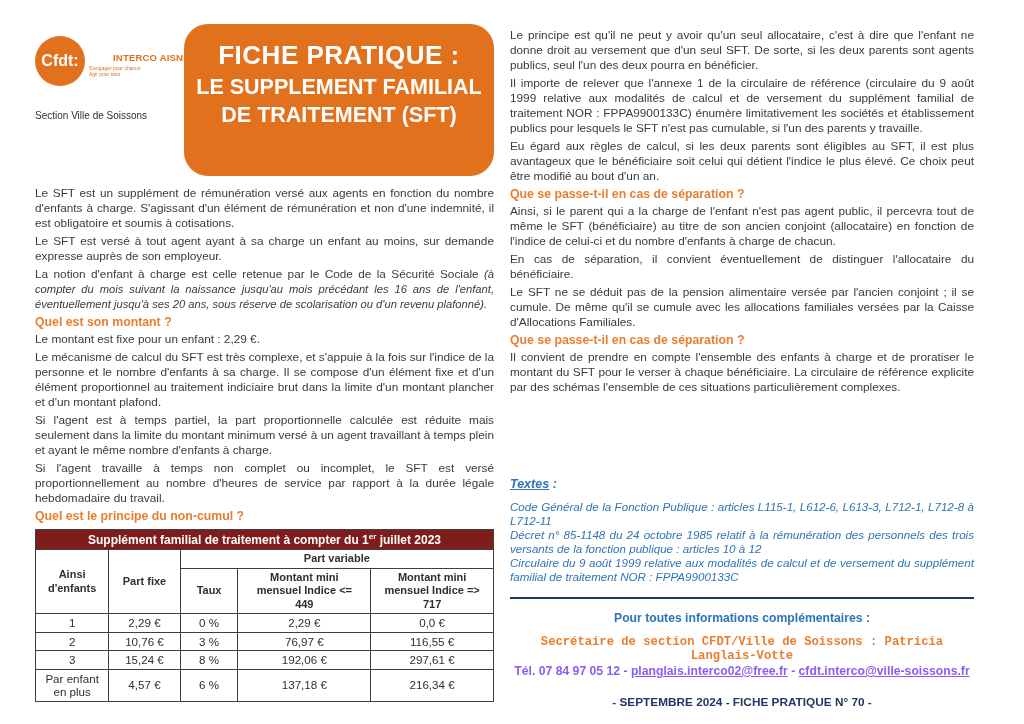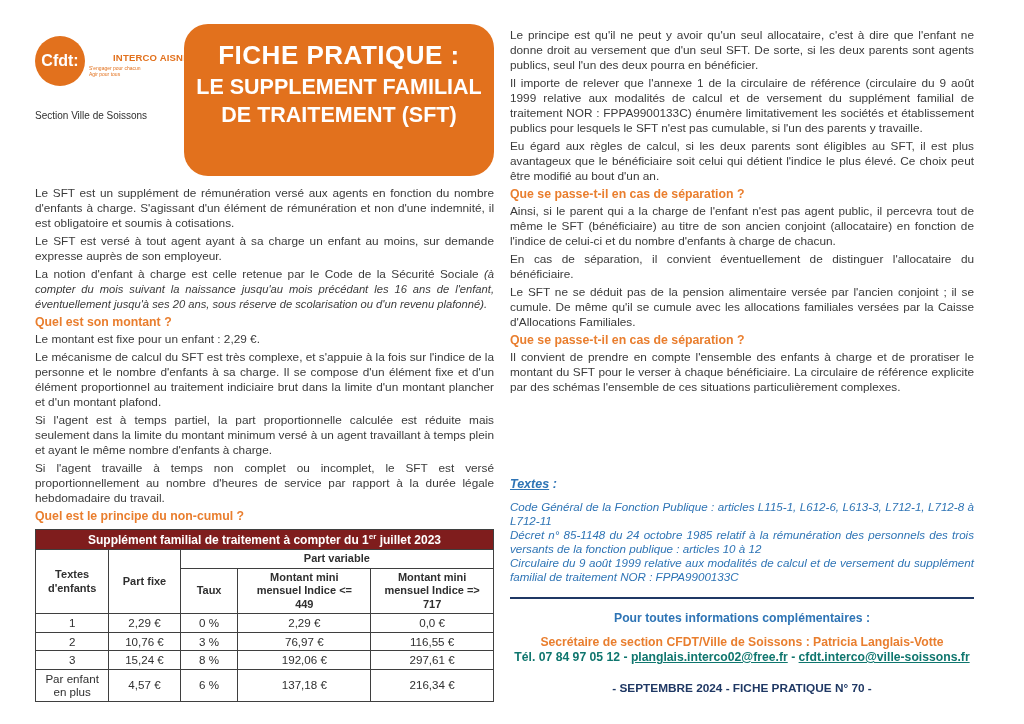--- a/index.html
+++ b/index.html
@@ -41,22 +41,22 @@
              padding:2px 8px; vertical-align:middle; background:#fff; }
   td.dcell { text-align:center; font-size:11.6px; line-height:13.5px; padding:2px 2px; }
 
   
   .textes-block { margin-top:82px; }
   .textes-h { color:#2E74B5; font-weight:bold; font-style:italic; font-size:12.5px; margin-bottom:9px; }
   .textes-h .u { text-decoration:underline; }
   .textes-item { color:#2E74B5; font-style:italic; font-size:11.6px; line-height:14px; text-align:justify; }
   .divider { border:none; border-top:2px solid #1F3864; margin-top:13px; }
   .f-info { color:#2E74B5; font-weight:bold; text-align:center; font-size:12.2px; margin-top:12px; }
-  .f-secretary { color:#E97E2E; font-weight:bold; text-align:center; font-size:12.2px; margin-top:10px; }
-  .f-tel { color:#0f766e; font-weight:bold; text-align:center; font-size:12.2px; margin-top:1px; }
+  .f-secretary { color:#E97E2E; font-weight:bold; text-align:center; font-size:12.2px; margin-top:10px;font-family:Liberation Mono, monospace; }
+  .f-tel { color:#8b5cf6; font-weight:bold; text-align:center; font-size:12.2px; margin-top:1px; }
   .email-link { text-decoration:underline; cursor:pointer; }
   .f-issue { color:#1F3864; font-weight:bold; text-align:center; font-size:11.8px; margin-top:17px; }
 </style>
 </head>
 <body>
 
 <div class="page">
 
   <div class="col-left">
 
@@ -102,21 +102,21 @@
           <col style="width:15.6%">
           <col style="width:12.6%">
           <col style="width:29%">
           <col style="width:26.8%">
       </colgroup>
       <thead>
         <tr>
           <th class="tbl-title" colspan="5"><span>Supplément familial de traitement à compter du 1</span><sup>er</sup><span> juillet 2023</span></th>
         </tr>
         <tr>
-          <th class="hcell" rowspan="2">Textes d'enfants</th>
+          <th class="hcell" rowspan="2">Ainsi d'enfants</th>
           <th class="hcell" rowspan="2">Part fixe</th>
           <th class="hcell" colspan="3">Part variable</th>
         </tr>
         <tr>
           <th class="hcell">Taux</th>
           <th class="hcell">Montant mini mensuel Indice &lt;= 449</th>
           <th class="hcell">Montant mini mensuel Indice =&gt; 717</th>
         </tr>
       </thead>
       <tbody>

